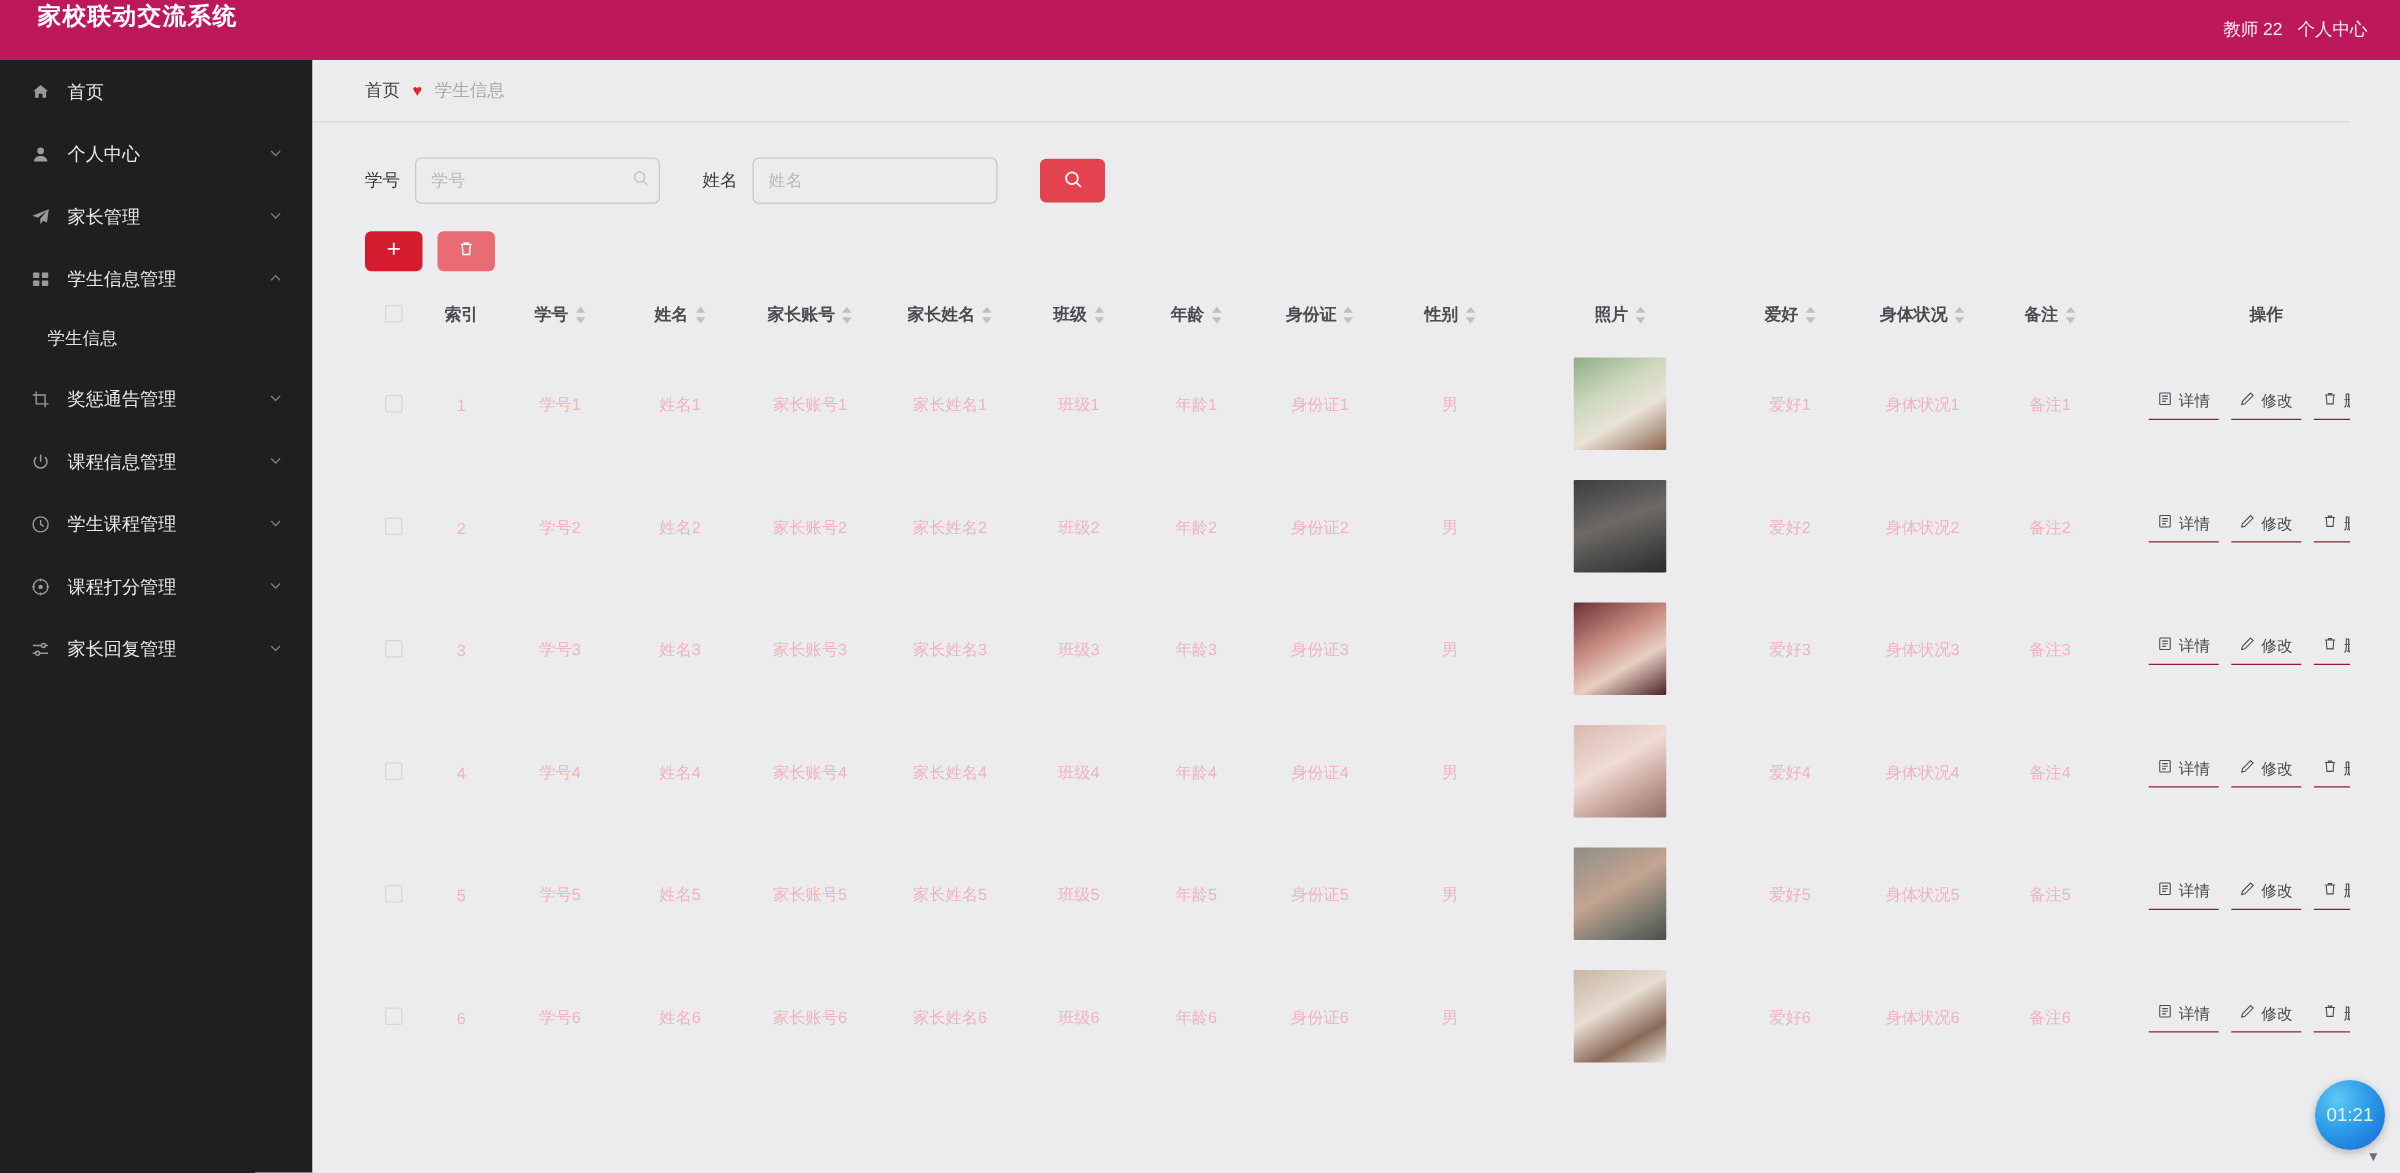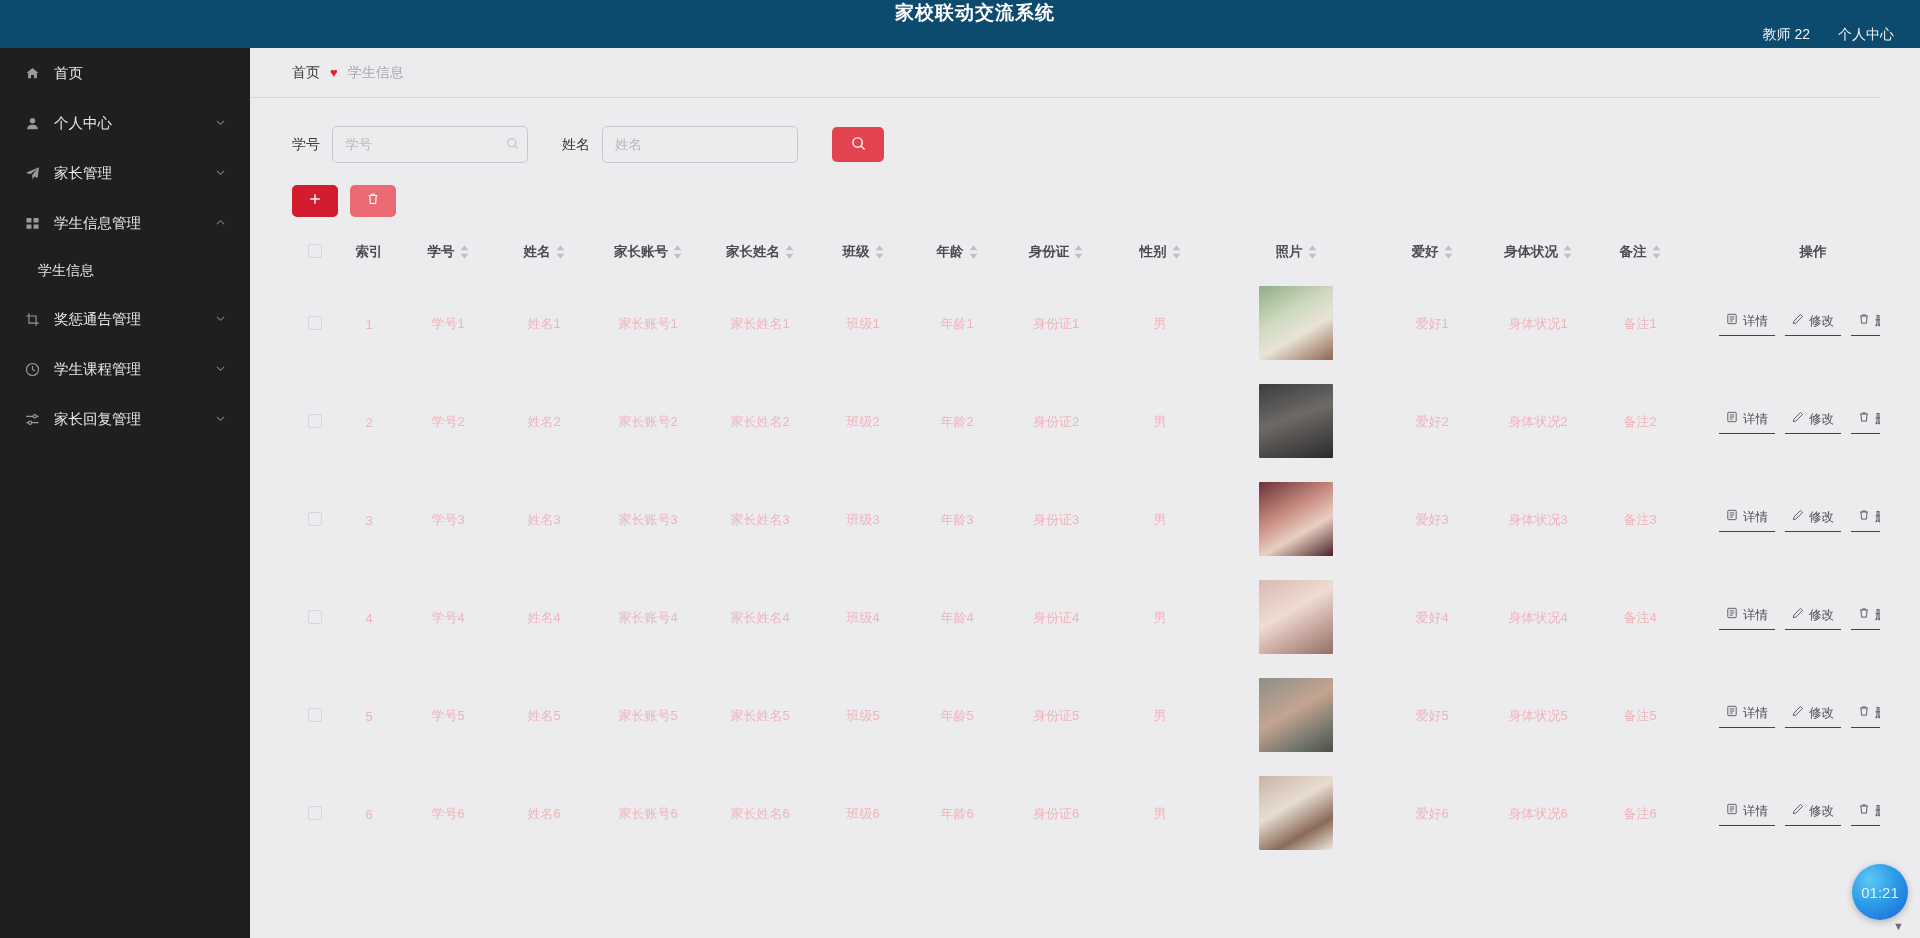--- a/index.html
+++ b/index.html
@@ -7,35 +7,34 @@
     width: 1920px; height: 938px;
     font-family: "Liberation Sans", "DejaVu Sans", sans-serif;
     background: #ececee;
     overflow: hidden;
   }
 
   
   .topbar {
     position: absolute; top: 0; left: 0;
     width: 1920px; height: 48px;
-    background: #0c4a6e;
-    display: flex; align-items: center;
+    background: #be185d;
+    display: flex; 
     z-index: 20;
-    flex-direction: column;
   }
   .brand {
     margin-left: 30px;
     color: #ffffff;
     font-size: 19px;
     font-weight: bold;
     letter-spacing: 1px;
   }
   .topbar-right {
     margin-left: auto; margin-right: 26px;
-    display: flex; align-items: center; gap: 28px;
+    display: flex; align-items: center; gap: 12px;
   }
   .topbar-right span {
     color: #f2f2f2; font-size: 14px;
   }
   .topbar-right .logout { cursor: pointer; }
 
   
   .sidebar {
     position: absolute; top: 48px; left: 0;
     width: 250px; height: 890px;
@@ -302,26 +301,51 @@
             <path d="M4.2 1.3v10.5h10.5M1.3 4.2h10.5v10.5"></path>
           </svg>
         </span>
         <span class="mi-label">奖惩通告管理</span>
         <span class="mi-arrow"><svg width="13" height="13" viewBox="0 0 16 16" fill="none" stroke="currentColor" stroke-width="1.3">
             <path d="M3.6 6 8 10.3 12.4 6"></path>
           </svg></span>
       </div>
       <div class="menu-item">
         <span class="mi-icon">
+          <svg width="15" height="15" viewBox="0 0 16 16" fill="none" stroke="currentColor" stroke-width="1.3">
+            <path d="M8 1.8v6"></path>
+            <path d="M4.3 3.9a5.4 5.4 0 1 0 7.4 0"></path>
+          </svg>
+        </span>
+        <span class="mi-label">课程信息管理</span>
+        <span class="mi-arrow"><svg width="13" height="13" viewBox="0 0 16 16" fill="none" stroke="currentColor" stroke-width="1.3">
+            <path d="M3.6 6 8 10.3 12.4 6"></path>
+          </svg></span>
+      </div>
+      <div class="menu-item">
+        <span class="mi-icon">
           <svg width="15" height="15" viewBox="0 0 16 16" fill="none" stroke="currentColor" stroke-width="1.2">
             <circle cx="8" cy="8" r="6.4"></circle>
             <path d="M8 4.2V8l2.7 1.7"></path>
           </svg>
         </span>
         <span class="mi-label">学生课程管理</span>
+        <span class="mi-arrow"><svg width="13" height="13" viewBox="0 0 16 16" fill="none" stroke="currentColor" stroke-width="1.3">
+            <path d="M3.6 6 8 10.3 12.4 6"></path>
+          </svg></span>
+      </div>
+      <div class="menu-item">
+        <span class="mi-icon">
+          <svg width="15" height="15" viewBox="0 0 16 16" fill="none" stroke="currentColor" stroke-width="1.2">
+            <circle cx="8" cy="8" r="6.2"></circle>
+            <circle cx="8" cy="8" r="1.9" fill="currentColor" stroke="none"></circle>
+            <path d="M8 .8v2.4M8 12.8v2.4M.8 8h2.4M12.8 8h2.4"></path>
+          </svg>
+        </span>
+        <span class="mi-label">课程打分管理</span>
         <span class="mi-arrow"><svg width="13" height="13" viewBox="0 0 16 16" fill="none" stroke="currentColor" stroke-width="1.3">
             <path d="M3.6 6 8 10.3 12.4 6"></path>
           </svg></span>
       </div>
       <div class="menu-item">
         <span class="mi-icon">
           <svg width="15" height="15" viewBox="0 0 16 16" fill="none" stroke="currentColor" stroke-width="1.3">
             <path d="M1.4 4.6h13M1.4 11.4h13"></path>
             <circle cx="10.4" cy="4.6" r="1.7" fill="#1f1f20"></circle>
             <circle cx="5.4" cy="11.4" r="1.7" fill="#1f1f20"></circle>

